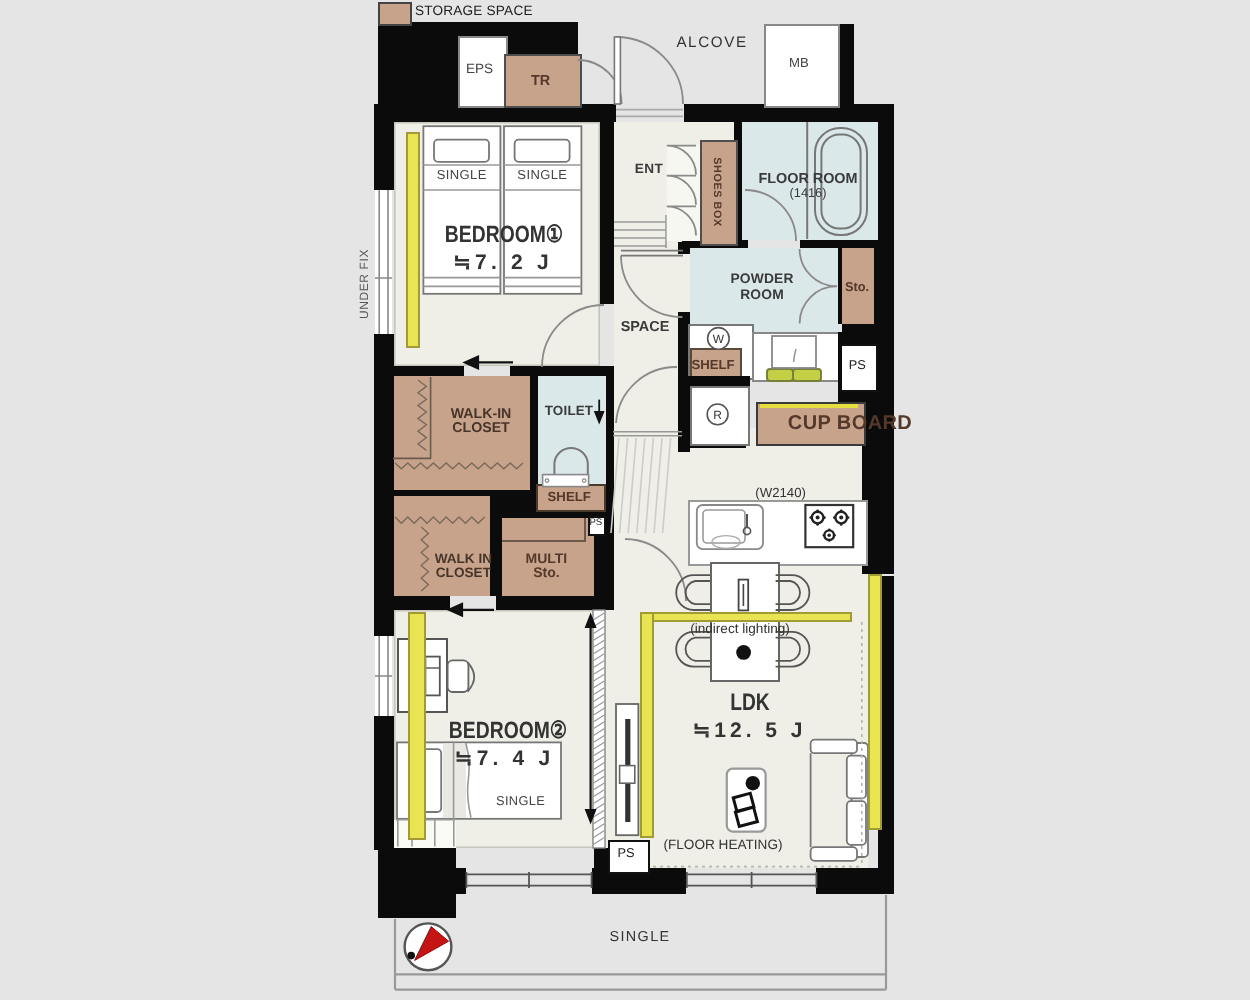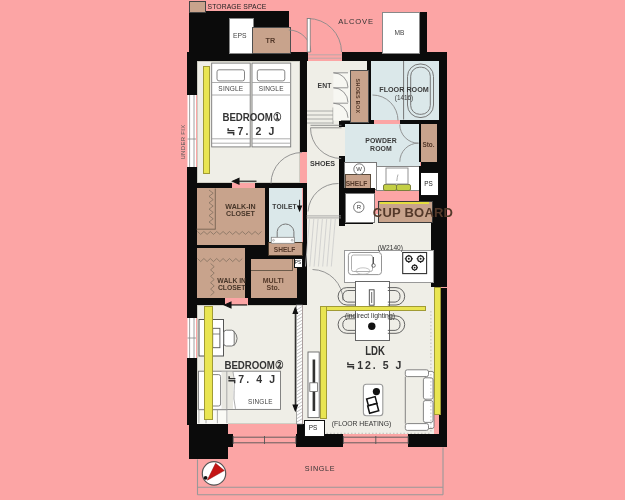--- a/index.html
+++ b/index.html
@@ -1,15 +1,15 @@
 <!DOCTYPE html>
 <html><head><meta charset="utf-8">
 <style>
 html,body{margin:0;padding:0;background:#fff;}
-#plan{position:relative;width:625px;height:500px;background:#fca5a5;overflow:hidden;
+#plan{position:relative;width:625px;height:500px;background:#e5e5e5;overflow:hidden;
  font-family:"Liberation Sans", sans-serif;}
 .a{position:absolute;}
 .w{position:absolute;background:#0b0b0b;}
 .f{position:absolute;background:#efeee7;}
 .bl{position:absolute;background:#dbe8ea;}
 .t{position:absolute;background:#c8a38c;}
 .y{position:absolute;background:#e9e552;border:0.7px solid #a19b35;}
 .tx{position:absolute;transform:translate(-50%,-50%);white-space:nowrap;color:#3a3a3a;
  font-family:"Liberation Sans", sans-serif;}
 .bx{position:absolute;background:#fff;border:1px solid #888;}
@@ -413,29 +413,29 @@
 <div class="tx" style="left:404px;top:88.5px;font-size:7.2px;font-weight:bold;letter-spacing:0px;">FLOOR ROOM</div>
 
 <div class="tx" style="left:404px;top:96.5px;font-size:6.4px;">(1416)</div>
 
 <div class="tx" style="left:381px;top:139.5px;font-size:6.9px;font-weight:bold;letter-spacing:0.1px;">POWDER</div>
 
 <div class="tx" style="left:381px;top:147.5px;font-size:6.9px;font-weight:bold;letter-spacing:0.1px;">ROOM</div>
 
 <div class="tx brn" style="left:428.5px;top:143.5px;font-size:6.4px;">Sto.</div>
 
-<div class="tx" style="left:322.5px;top:163px;font-size:7.2px;font-weight:bold;">SHOES</div>
+<div class="tx" style="left:322.5px;top:163px;font-size:7.2px;font-weight:bold;">SPACE</div>
 
 <div class="tx" style="left:284.5px;top:205.8px;font-size:6.7px;font-weight:bold;letter-spacing:0.1px;">TOILET</div>
 
 <div class="tx brn" style="left:356.5px;top:182.5px;font-size:6.6px;">SHELF</div>
 
 <div class="tx" style="left:428.6px;top:183.3px;font-size:6.4px;color:#222;">PS</div>
 
-<div class="tx brn" style="left:413px;top:212.3px;font-size:13px;letter-spacing:0.2px;">CUP BOARD</div>
+<div class="tx brn" style="left:425px;top:212.3px;font-size:10px;letter-spacing:0.2px;">CUP BOARD</div>
 
 <div class="tx" style="left:240.5px;top:206.5px;font-size:7.1px;font-weight:bold;color:#463528;">WALK-IN</div>
 
 <div class="tx" style="left:240.5px;top:214px;font-size:7.1px;font-weight:bold;color:#463528;">CLOSET</div>
 
 <div class="tx brn" style="left:284.6px;top:248.5px;font-size:6.6px;">SHELF</div>
 
 <div class="tx" style="left:251.5px;top:117px;font-size:11.8px;font-weight:bold;color:#333;transform:translate(-50%,-50%) scaleX(0.82);">BEDROOM①</div>
 
 <div class="tx" style="left:251.5px;top:130.8px;font-size:10.5px;font-weight:bold;letter-spacing:2.1px;color:#333;">≒7. 2 J</div>

